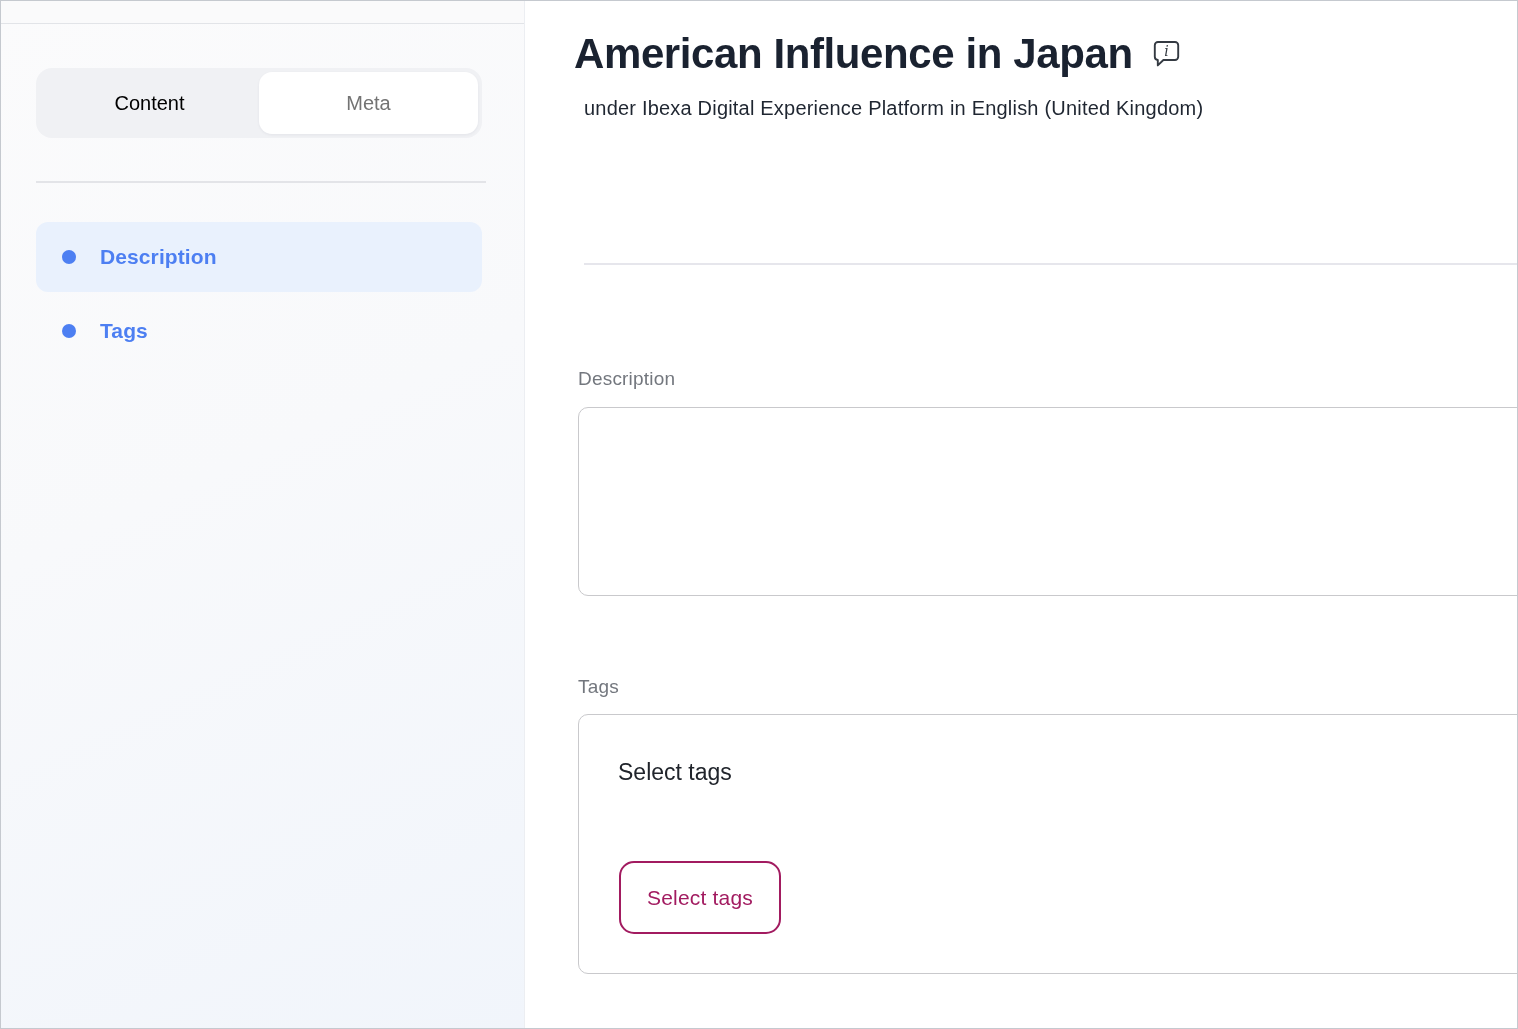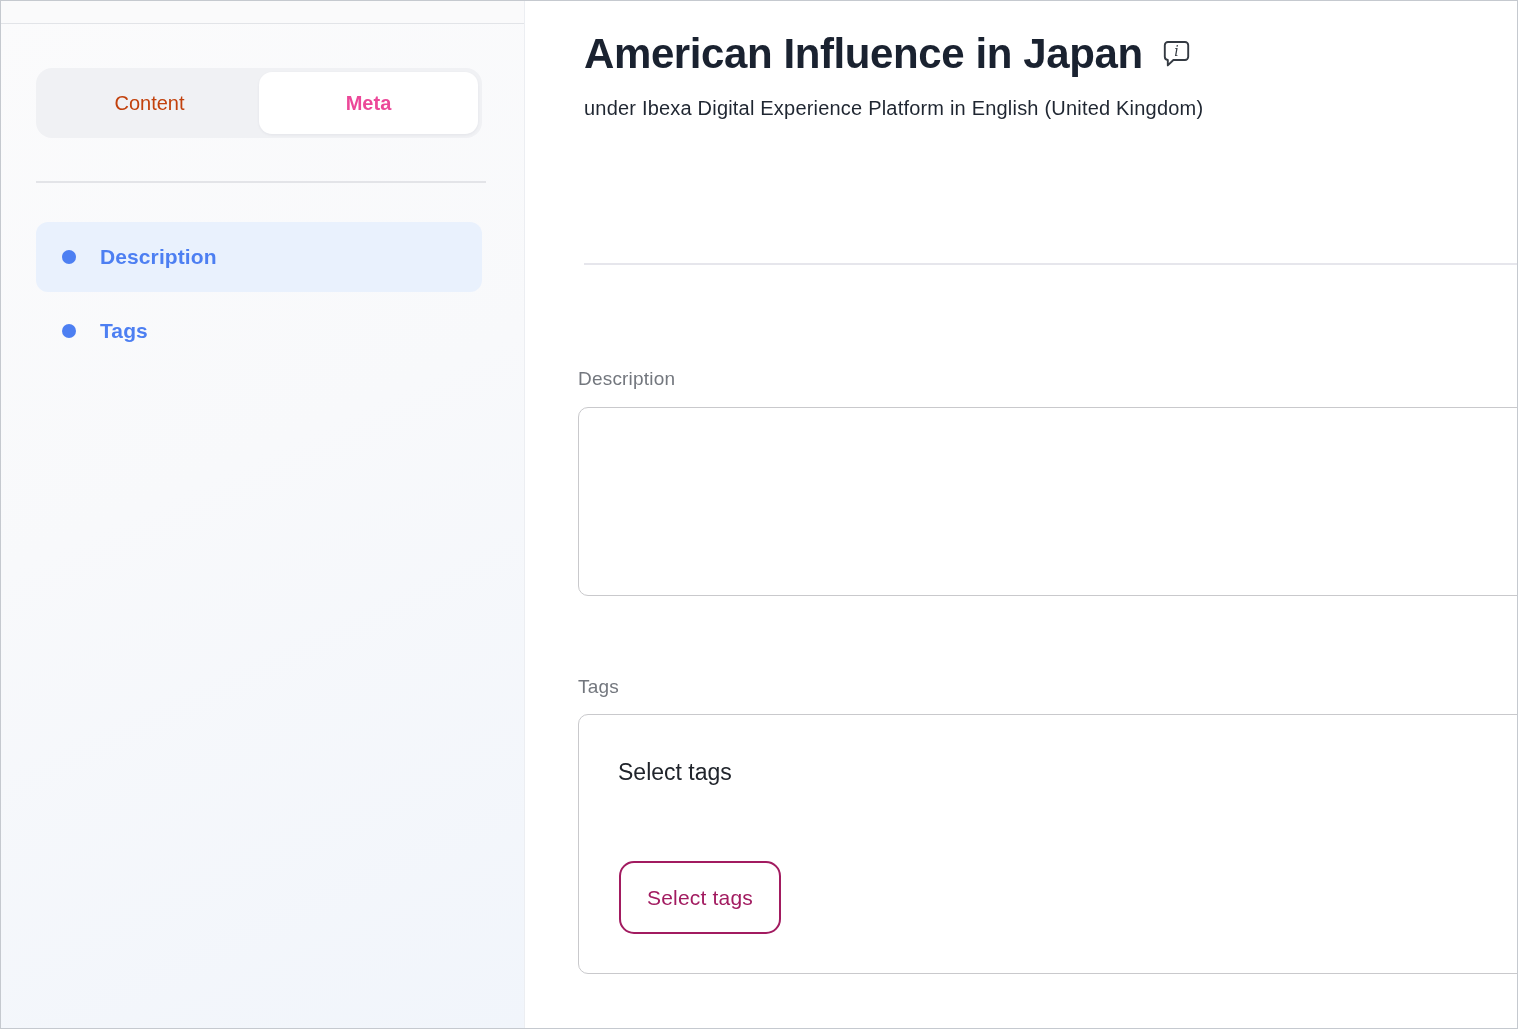--- a/index.html
+++ b/index.html
@@ -34,28 +34,28 @@
     width: 446px; height: 70px;
     background: #f0f1f4;
     border-radius: 16px;
     display: flex;
     padding: 4px;
   }
   .seg-item {
     flex: 1;
     display: flex; align-items: center; justify-content: center;
     font-size: 20px;
-    color: #c2410c;
+    color: #000000;
     border-radius: 13px;
     cursor: pointer;
   }
   .seg-item.active {
     background: #ffffff;
-    font-weight: 700;
-    color: #ec4899;
+    font-weight: 400;
+    color: #737373;
     box-shadow: 0 1px 3px rgba(30,40,60,0.06);
   }
   .sidebar-divider {
     position: absolute; left: 36px; top: 181px;
     width: 450px; height: 2px;
     background: #e3e4e8;
   }
   .anchor-list {
     position: absolute; left: 36px; top: 222px;
     width: 446px;
@@ -81,21 +81,21 @@
     color: #4d7ff2;
     letter-spacing: 0.1px;
   }
 
   
   .main {
     position: absolute; left: 526px; top: 0; right: 0; bottom: 0;
     background: #ffffff;
   }
   .title-row {
-    position: absolute; left: 58px; top: 30px;
+    position: absolute; left: 48px; top: 30px;
     display: flex; align-items: flex-start; gap: 20px;
     white-space: nowrap;
   }
   .page-title {
     font-size: 42px;
     font-weight: 800;
     letter-spacing: -0.4px;
     color: #1a2230;
   }
   .info-icon {

